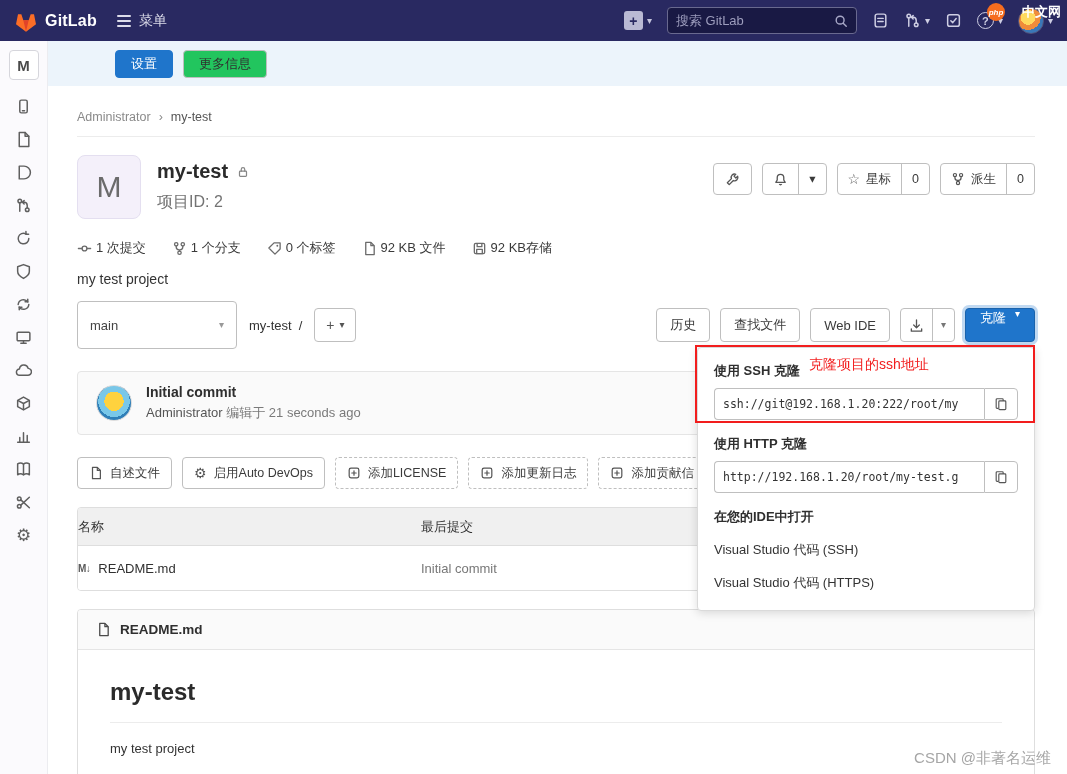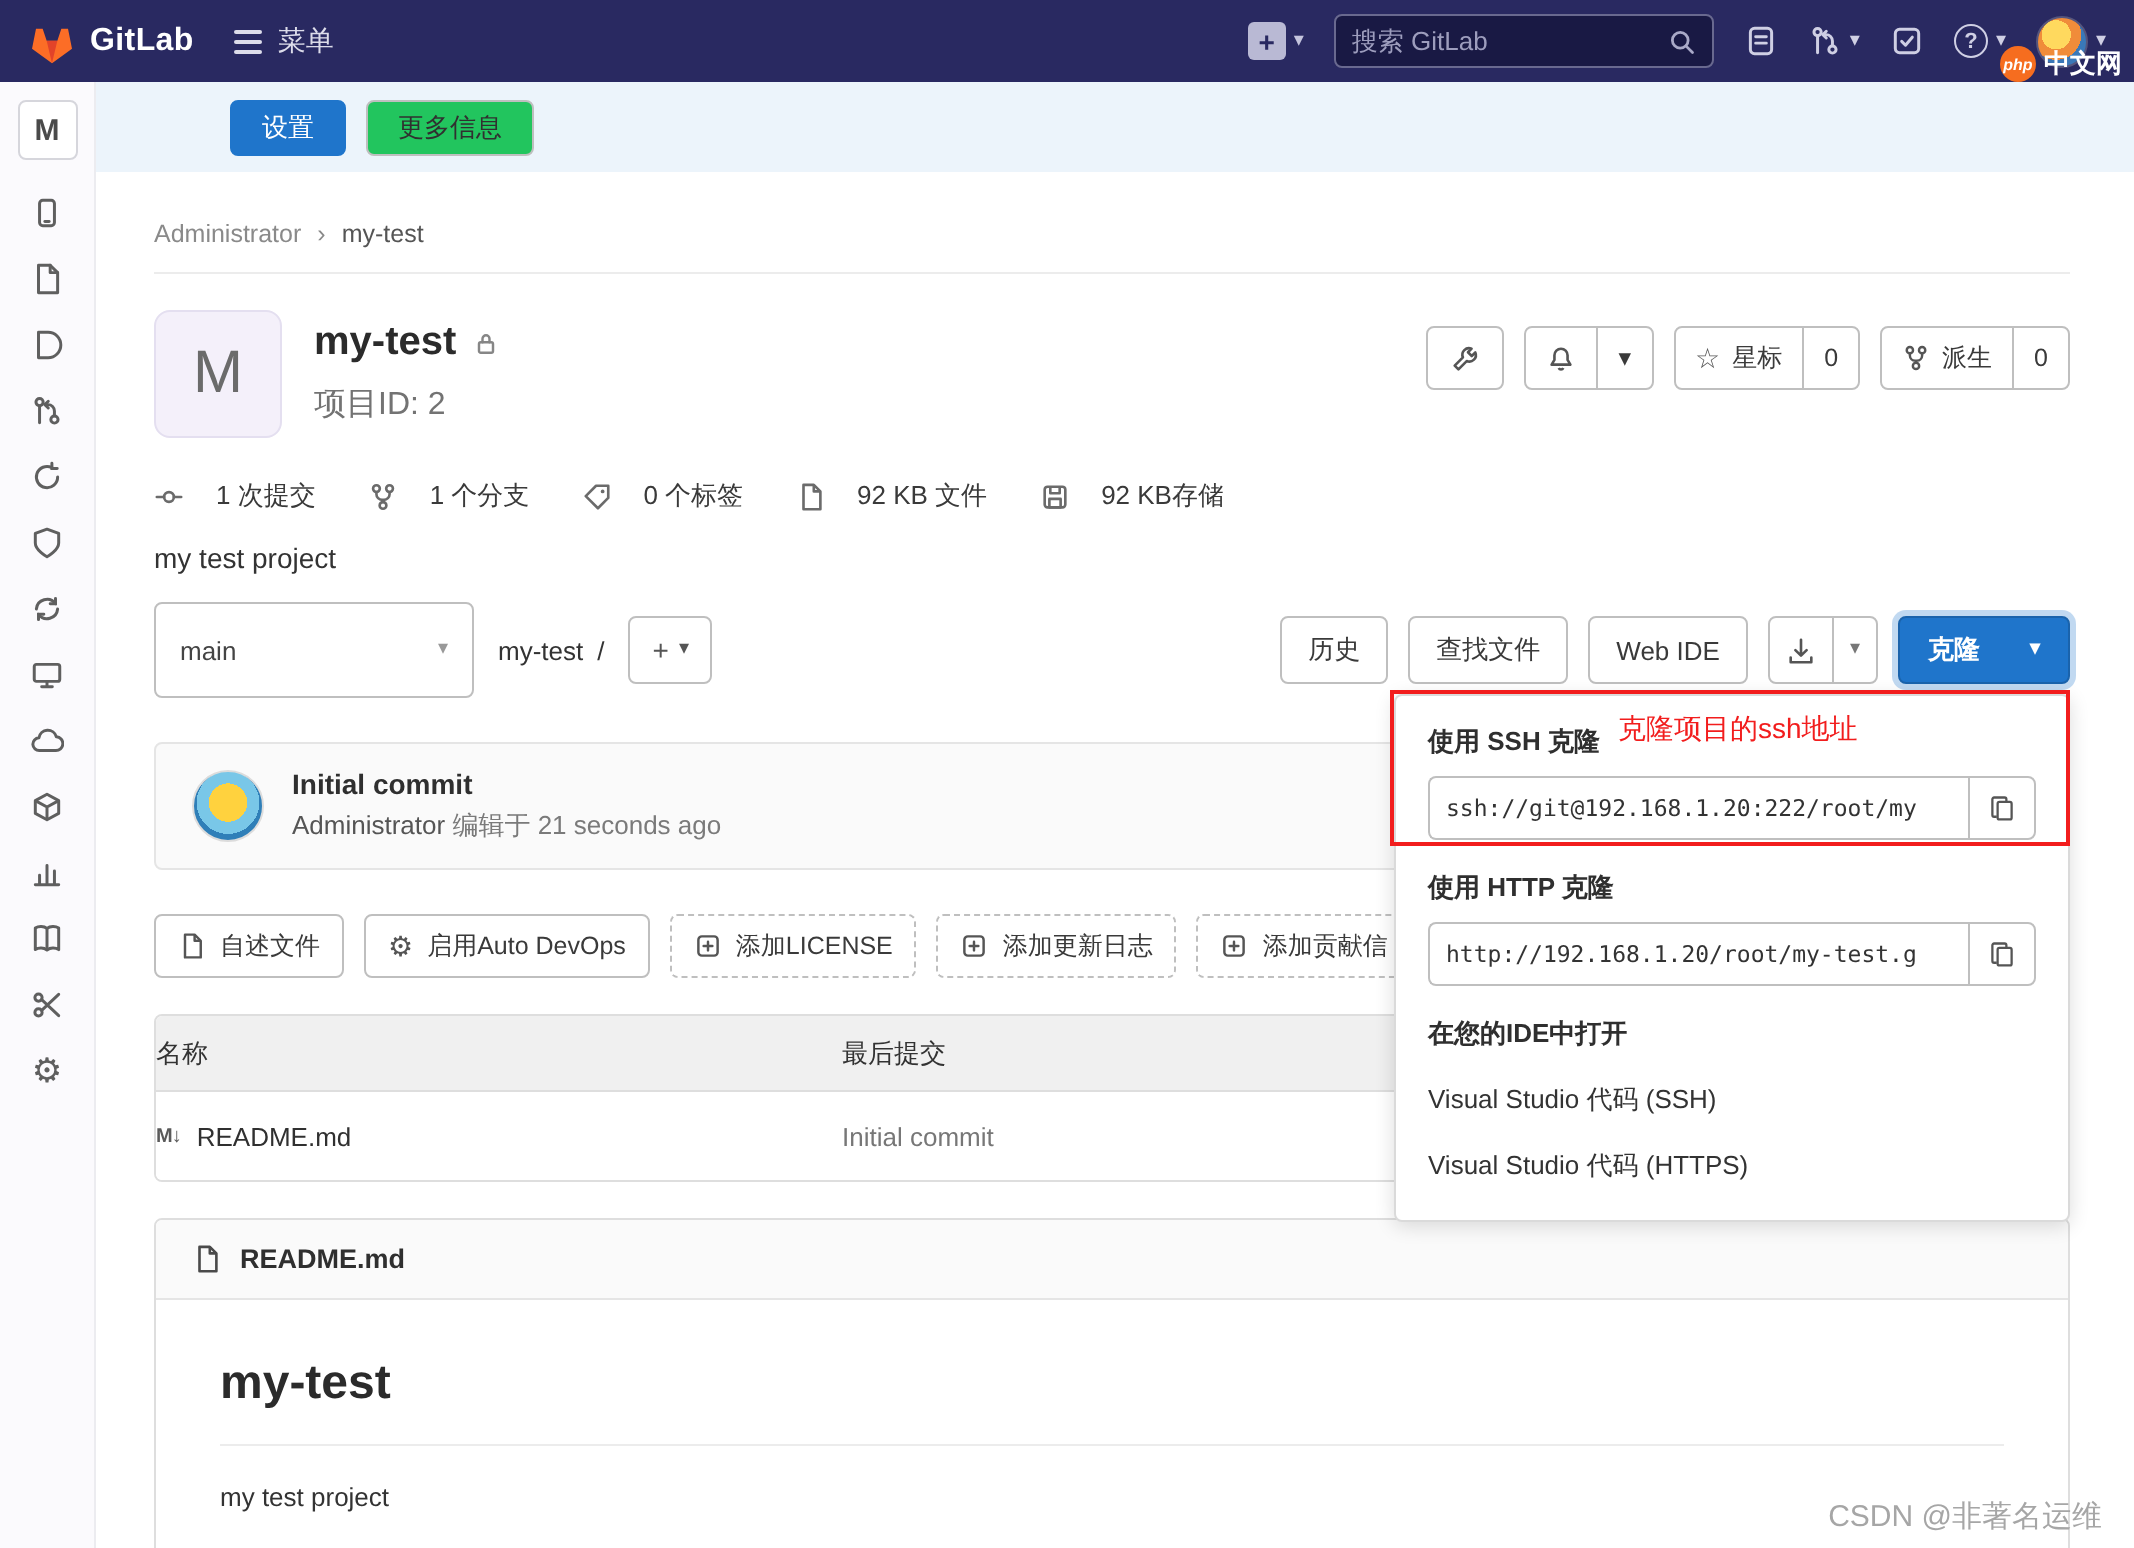--- a/index.html
+++ b/index.html
@@ -16,21 +16,21 @@
   .nav-right { margin-left:auto; display:flex; align-items:center; gap:15px; }
   .chev { font-size:10px; line-height:1; }
   .nav-plus { display:flex; align-items:center; gap:4px; color:#c4c4dd; cursor:pointer; }
   .plus-box { width:19px; height:19px; background:#b9b9d4; color:#292961; border-radius:3px; display:flex; align-items:center; justify-content:center; font-weight:bold; font-size:14px; }
   .nav-search { width:190px; height:27px; background:rgba(10,10,40,.5); border:1px solid #69698f; border-radius:4px; display:flex; align-items:center; padding:0 8px; gap:6px; }
   .nav-search input { flex:1; min-width:0; background:transparent; border:0; outline:0; color:#d9d9e8; font-size:13px; font-family:inherit; }
   .nav-search input::placeholder { color:#9d9dbd; }
   .nav-icon { color:#cfcfe4; display:flex; align-items:center; gap:4px; cursor:pointer; }
   .q-circle { width:17px; height:17px; border:1.5px solid #cfcfe4; border-radius:50%; font-size:11px; color:#cfcfe4; display:flex; align-items:center; justify-content:center; font-weight:bold; }
   .avatar-sm { width:26px; height:26px; border-radius:50%; border:1px solid #55557d; background:radial-gradient(circle at 38% 35%, #ffd95e 0 34%, #f08c3a 34% 58%, #3a78b8 58% 100%); }
-  .php-mark { position:absolute; top:3px; right:6px; z-index:70; display:flex; align-items:flex-start; gap:4px;margin-top:20px; }
+  .php-mark { position:absolute; top:3px; right:6px; z-index:70; display:flex; align-items:flex-start; gap:17px; }
   .php-circle { width:18px; height:18px; border-radius:50%; background:#f66d1f; color:#fff; font-size:8px; font-weight:bold; font-style:italic; display:flex; align-items:center; justify-content:center; }
   .php-text { color:#fff; font-size:13px; font-weight:bold; }
 
   
   .sidebar { position:absolute; left:0; top:41px; bottom:0; width:48px; background:#fbfafd; border-right:1px solid #ececf0; display:flex; flex-direction:column; align-items:center; padding-top:9px; z-index:10; }
   .sidebar-avatar { width:30px; height:30px; border:1px solid #d6d6dc; border-radius:4px; background:#fff; display:flex; align-items:center; justify-content:center; font-weight:bold; color:#4a4a4a; font-size:15px; margin-bottom:10px; cursor:pointer; }
   .side-icon { width:48px; height:33px; display:flex; align-items:center; justify-content:center; color:#5f5f5f; cursor:pointer; }
   .gear-glyph { font-size:17px; line-height:1; }
 
   
@@ -53,36 +53,36 @@
   .proj-title { font-size:20px; font-weight:700; color:#2b2b2b; }
   .proj-id { font-size:16px; color:#737373; margin-top:9px; }
   .header-actions { margin-left:auto; display:flex; gap:10px; align-items:flex-start; margin-top:8px; }
   .btn32 { height:32px; display:inline-flex; align-items:center; gap:7px; padding:0 11px; border:1px solid #bfbfbf; border-radius:4px; background:#fff; font-size:12.5px; color:#3a3a3a; cursor:pointer; }
   .split { display:inline-flex; border:1px solid #bfbfbf; border-radius:4px; overflow:hidden; height:32px; background:#fff; cursor:pointer; }
   .split > span { display:flex; align-items:center; padding:0 10px; gap:6px; font-size:12.5px; color:#3a3a3a; }
   .split .count { border-left:1px solid #bfbfbf; }
   .star-glyph { font-size:14px; color:#5a5a5a; }
 
   .stats { display:flex; gap:26px; margin-top:20px; font-size:13px; color:#3a3a3a; align-items:center; }
-  .stat { display:flex; align-items:center; gap:16px; cursor:pointer; }
+  .stat { display:flex; align-items:center; gap:4px; cursor:pointer; }
   .stat svg { color:#6b6b6b; }
 
   .desc { margin-top:14px; font-size:14px; color:#333; }
 
   .toolbar { display:flex; align-items:center; margin-top:14px; gap:12px; }
   .branch-select { width:160px; height:48px; border:1px solid #bfbfbf; border-radius:4px; display:flex; align-items:center; padding:0 12px; font-size:13px; color:#444; background:#fff; cursor:pointer; }
   .branch-select .chev { margin-left:auto; color:#999; }
   .path { font-size:13px; color:#333; display:flex; gap:7px; align-items:center; }
   .plus-btn { height:34px; border:1px solid #bfbfbf; border-radius:4px; display:inline-flex; align-items:center; padding:0 11px; gap:5px; color:#555; background:#fff; font-size:14px; cursor:pointer; }
   .toolbar-right { margin-left:auto; display:flex; gap:10px; }
   .btn34 { height:34px; display:inline-flex; align-items:center; gap:7px; padding:0 13px; border:1px solid #bfbfbf; border-radius:4px; background:#fff; font-size:13px; color:#3a3a3a; cursor:pointer; }
   .dl-split { display:inline-flex; height:34px; border:1px solid #bfbfbf; border-radius:4px; overflow:hidden; background:#fff; cursor:pointer; }
   .dl-split > span { display:flex; align-items:center; padding:0 8px; color:#555; }
   .dl-split .chev-part { border-left:1px solid #bfbfbf; color:#777; }
-  .clone-btn { height:34px; background:#1f75cb; border:1px solid #1a63ac; color:#fff; border-radius:4px; display:inline-flex; align-items:center; gap:25px; padding:0 14px; font-size:13px; font-weight:700; cursor:pointer; box-shadow:0 0 0 3px rgba(31,117,203,.28); }
+  .clone-btn { height:34px; background:#1f75cb; border:1px solid #1a63ac; color:#fff; border-radius:4px; display:inline-flex; align-items:flex-start; gap:9px; padding:0 14px; font-size:13px; font-weight:400; cursor:pointer; box-shadow:0 0 0 3px rgba(31,117,203,.28); }
 
   .commit { margin-top:22px; border:1px solid #e5e5e5; background:#fafafa; border-radius:4px; height:64px; display:flex; align-items:center; padding:0 18px; gap:14px; }
   .commit-avatar { width:36px; height:36px; border-radius:50%; border:1px solid #dcdcdc; background:radial-gradient(circle at 50% 45%, #ffd23e 0 38%, #79c7e8 38% 62%, #2f7fb8 62%); }
   .commit-title { font-size:14px; font-weight:700; color:#2f2f2f; cursor:pointer; }
   .commit-meta { font-size:13px; color:#7a7a7a; margin-top:4px; }
   .commit-meta .author { color:#555; }
 
   .actions { display:flex; gap:10px; margin-top:22px; }
   .btn32.dashed { border-style:dashed; }
 

